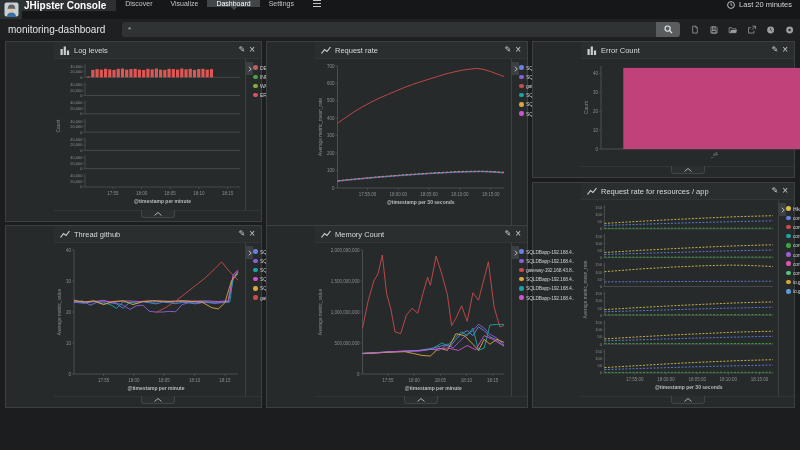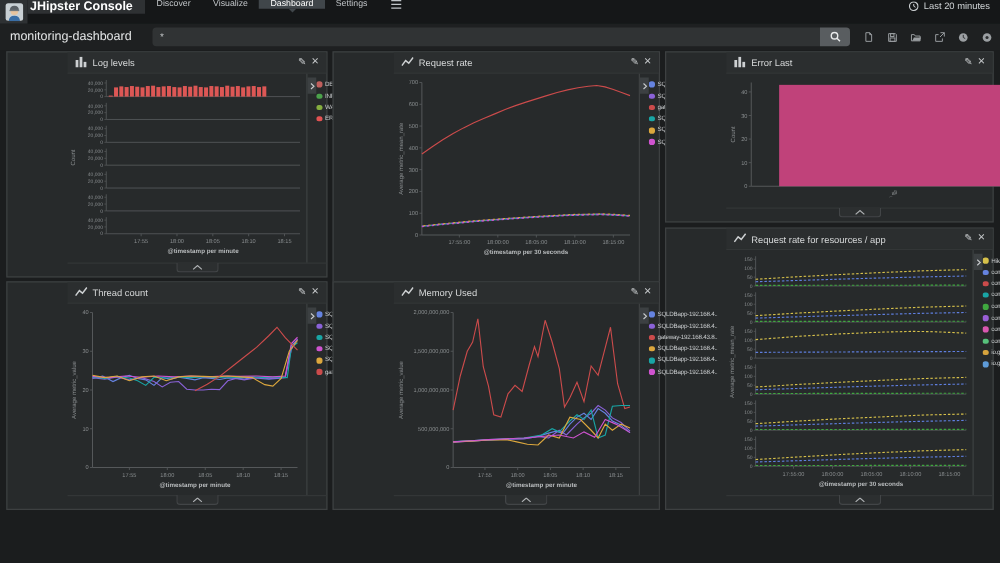--- a/index.html
+++ b/index.html
@@ -360,21 +360,21 @@
         </div>
       </div>
     </div>
     <div class="panel" style="left: 532px; top: 41px; width: 263px; height: 137px;">
       <div class="phead">
         <span><svg width="10" height="9" viewBox="0 0 10 9">
             <rect x="0.5" y="3" width="2.2" height="6" fill="#cdd0d2"></rect>
             <rect x="3.7" y="0.5" width="2.2" height="8.5" fill="#cdd0d2"></rect>
             <rect x="6.9" y="4.5" width="2.2" height="4.5" fill="#cdd0d2"></rect>
           </svg></span>
-        <span class="ptitle">Error Last</span>
+        <span class="ptitle">Error Count</span>
         <span class="sp"></span>
         <span class="hicon">✎</span>
         <span class="hicon" style="font-size:10px">×</span>
       </div>
       <div class="pbody">
         <div class="chart"><svg width="252" height="107">
             <line x1="20" y1="7" x2="20" y2="90" stroke="#55585a" stroke-width="0.8"></line>
             <line x1="20" y1="90" x2="243" y2="90" stroke="#55585a" stroke-width="0.8"></line>
             <line x1="18" y1="90" x2="20" y2="90" stroke="#55585a" stroke-width="0.7"></line>
             <text x="17" y="91.6" text-anchor="end" font-size="4.5" fill="#8a8e90" font-family="Liberation Sans, sans-serif">0</text>
@@ -562,21 +562,21 @@
             <polyline points="0.5,3.5 4,0.5 7.5,3.5" fill="none" stroke="#aeb1b3" stroke-width="1"></polyline>
           </svg>
         </div>
       </div>
     </div>
     <div class="panel" style="left: 5px; top: 225px; width: 257px; height: 183px;">
       <div class="phead">
         <span><svg width="10" height="9" viewBox="0 0 10 9">
             <polyline points="0.5,7.5 3.5,3.5 6,5.5 9.5,1" fill="none" stroke="#cdd0d2" stroke-width="1.2"></polyline>
           </svg></span>
-        <span class="ptitle">Thread count</span>
+        <span class="ptitle">Thread github</span>
         <span class="sp"></span>
         <span class="hicon">✎</span>
         <span class="hicon" style="font-size:10px">×</span>
       </div>
       <div class="pbody">
         <div class="chart"><svg width="191" height="153">
             <line x1="20" y1="7" x2="20" y2="131" stroke="#55585a" stroke-width="0.8"></line>
             <line x1="20" y1="131" x2="184" y2="131" stroke="#55585a" stroke-width="0.8"></line>
             <line x1="18" y1="131" x2="20" y2="131" stroke="#55585a" stroke-width="0.7"></line>
             <text x="17" y="132.6" text-anchor="end" font-size="4.5" fill="#8a8e90" font-family="Liberation Sans, sans-serif">0</text>
@@ -645,21 +645,21 @@
             <polyline points="0.5,3.5 4,0.5 7.5,3.5" fill="none" stroke="#aeb1b3" stroke-width="1"></polyline>
           </svg>
         </div>
       </div>
     </div>
     <div class="panel" style="left: 266px; top: 225px; width: 262px; height: 183px;">
       <div class="phead">
         <span><svg width="10" height="9" viewBox="0 0 10 9">
             <polyline points="0.5,7.5 3.5,3.5 6,5.5 9.5,1" fill="none" stroke="#cdd0d2" stroke-width="1.2"></polyline>
           </svg></span>
-        <span class="ptitle">Memory Used</span>
+        <span class="ptitle">Memory Count</span>
         <span class="sp"></span>
         <span class="hicon">✎</span>
         <span class="hicon" style="font-size:10px">×</span>
       </div>
       <div class="pbody">
         <div class="chart"><svg width="196" height="153">
             <line x1="47.5" y1="7" x2="47.5" y2="131" stroke="#55585a" stroke-width="0.8"></line>
             <line x1="47.5" y1="131" x2="189" y2="131" stroke="#55585a" stroke-width="0.8"></line>
             <line x1="45.5" y1="131" x2="47.5" y2="131" stroke="#55585a" stroke-width="0.7"></line>
             <text x="44.5" y="132.6" text-anchor="end" font-size="4.5" fill="#8a8e90" font-family="Liberation Sans, sans-serif">0</text>

